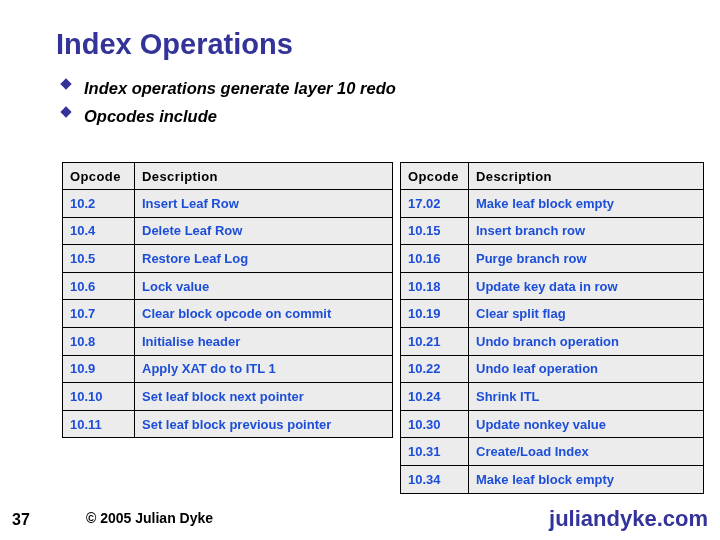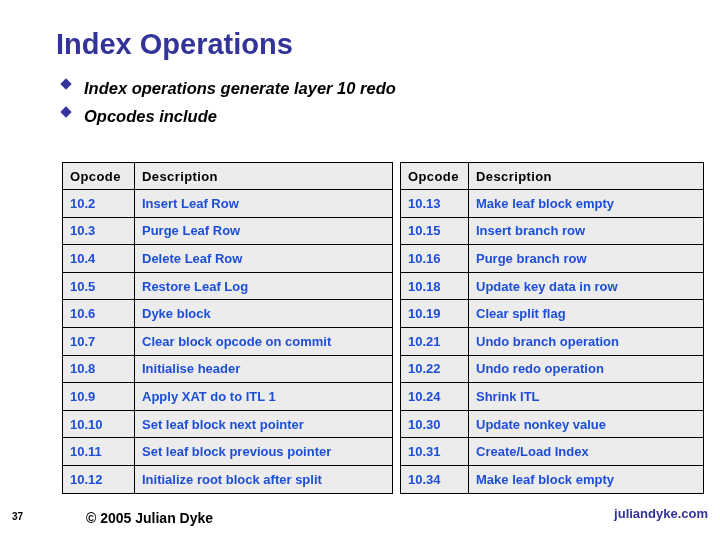--- a/index.html
+++ b/index.html
@@ -108,39 +108,39 @@
     font-weight: bold;
   }
   .left  col.c-op  { width: 72px; }
   .right col.c-op  { width: 68px; }
 
   
   .footer-page {
     position: absolute;
     left: 12px;
     top: 511px;
-    font-size: 10px;
+    font-size: 16px;
     font-weight: bold;
     color: #000000;
   }
   .footer-copy {
     position: absolute;
     left: 43px;
     top: 510px;
     font-size: 14px;
     font-weight: bold;
     color: #000000;
     white-space: nowrap;
     padding-left: 43px;
   }
   .footer-brand {
     position: absolute;
     right: 12px;
     top: 506px;
-    font-size: 13px;
+    font-size: 22px;
     font-weight: bold;
     color: #333399;
     white-space: nowrap;
   }
 </style>
 </head>
 <body>
 
 <div class="slide">
 
@@ -172,78 +172,70 @@
           <th>Opcode</th>
           <th>Description</th>
         </tr>
       </thead>
       <tbody>
         <tr>
             <td>10.2</td>
             <td>Insert Leaf Row</td>
           </tr>
         <tr>
-            <td>10.3</td>
-            <td>Purge Leaf Row</td>
-          </tr>
-        <tr>
             <td>10.4</td>
             <td>Delete Leaf Row</td>
           </tr>
         <tr>
             <td>10.5</td>
             <td>Restore Leaf Log</td>
           </tr>
         <tr>
             <td>10.6</td>
-            <td>Dyke block</td>
+            <td>Lock value</td>
           </tr>
         <tr>
             <td>10.7</td>
             <td>Clear block opcode on commit</td>
           </tr>
         <tr>
             <td>10.8</td>
             <td>Initialise header</td>
           </tr>
         <tr>
             <td>10.9</td>
             <td>Apply XAT do to ITL 1</td>
           </tr>
         <tr>
             <td>10.10</td>
             <td>Set leaf block next pointer</td>
           </tr>
         <tr>
             <td>10.11</td>
             <td>Set leaf block previous pointer</td>
-          </tr>
-        <tr>
-            <td>10.12</td>
-            <td>Initialize root block after split</td>
           </tr>
       </tbody>
     </table>
   </div>
 
   <div class="table-wrap right">
     <table class="opcodes right">
       <colgroup>
           <col class="c-op">
           <col class="c-desc">
         </colgroup>
       <thead>
         <tr>
           <th>Opcode</th>
           <th>Description</th>
         </tr>
       </thead>
       <tbody>
         <tr>
-            <td>10.13</td>
+            <td>17.02</td>
             <td>Make leaf block empty</td>
           </tr>
         <tr>
             <td>10.15</td>
             <td>Insert branch row</td>
           </tr>
         <tr>
             <td>10.16</td>
             <td>Purge branch row</td>
           </tr>
@@ -254,21 +246,21 @@
         <tr>
             <td>10.19</td>
             <td>Clear split flag</td>
           </tr>
         <tr>
             <td>10.21</td>
             <td>Undo branch operation</td>
           </tr>
         <tr>
             <td>10.22</td>
-            <td>Undo redo operation</td>
+            <td>Undo leaf operation</td>
           </tr>
         <tr>
             <td>10.24</td>
             <td>Shrink ITL</td>
           </tr>
         <tr>
             <td>10.30</td>
             <td>Update nonkey value</td>
           </tr>
         <tr>

